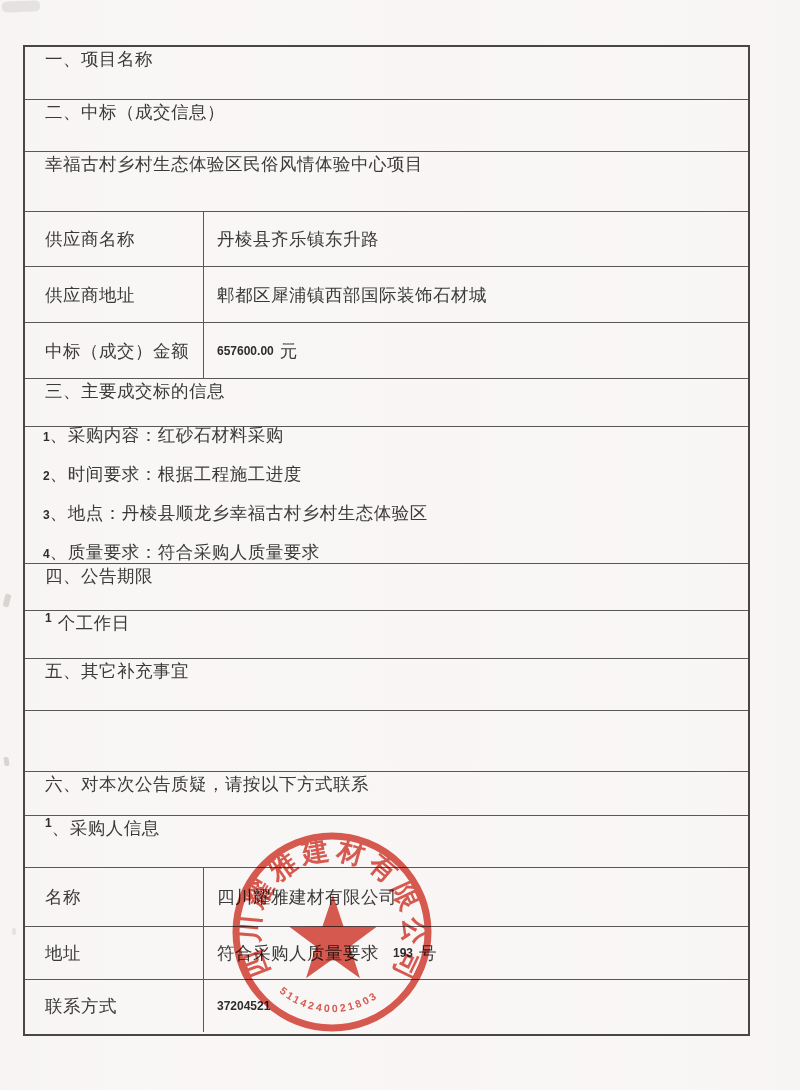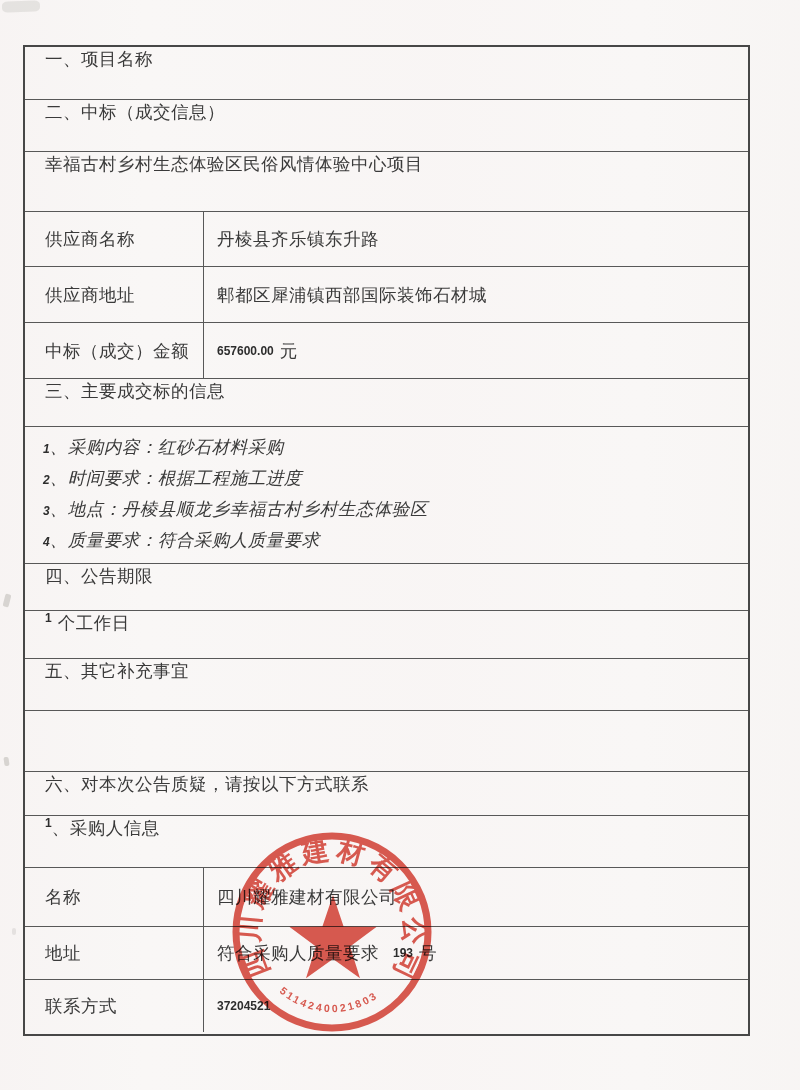--- a/index.html
+++ b/index.html
@@ -34,21 +34,21 @@
     position:relative; display:flex; align-items:flex-start;
     border-bottom:1px solid #585858;
     font-size:17.5px; letter-spacing:.5px;
   }
   .row:last-child{ border-bottom:none; }
   .row .t{ padding-left:20px; }
   .row.kv{ display:grid; grid-template-columns:179px 1fr; align-items:stretch; }
   .lab{ border-right:1px solid #585858; display:flex; align-items:center; padding-left:20px; }
   .val{ display:flex; align-items:center; padding-left:13px; }
   .row.list{ flex-direction:column; align-items:flex-start; justify-content:center; padding-left:18px; }
-  .row.list .line{ line-height:29px;font-style:italic; }
+  .row.list .line{ line-height:37px; }
   .num{
     font-family:"Liberation Sans", sans-serif;
     font-weight:700; font-size:12px; color:#2d2d2d; letter-spacing:0;
   }
   .num.sp-r{ margin-right:6px; }
   .num.sp-lr{ margin-left:14px; margin-right:6px; }
 
   
   .stamp{
     position:absolute; left:222px; top:822px; width:220px; height:220px;

